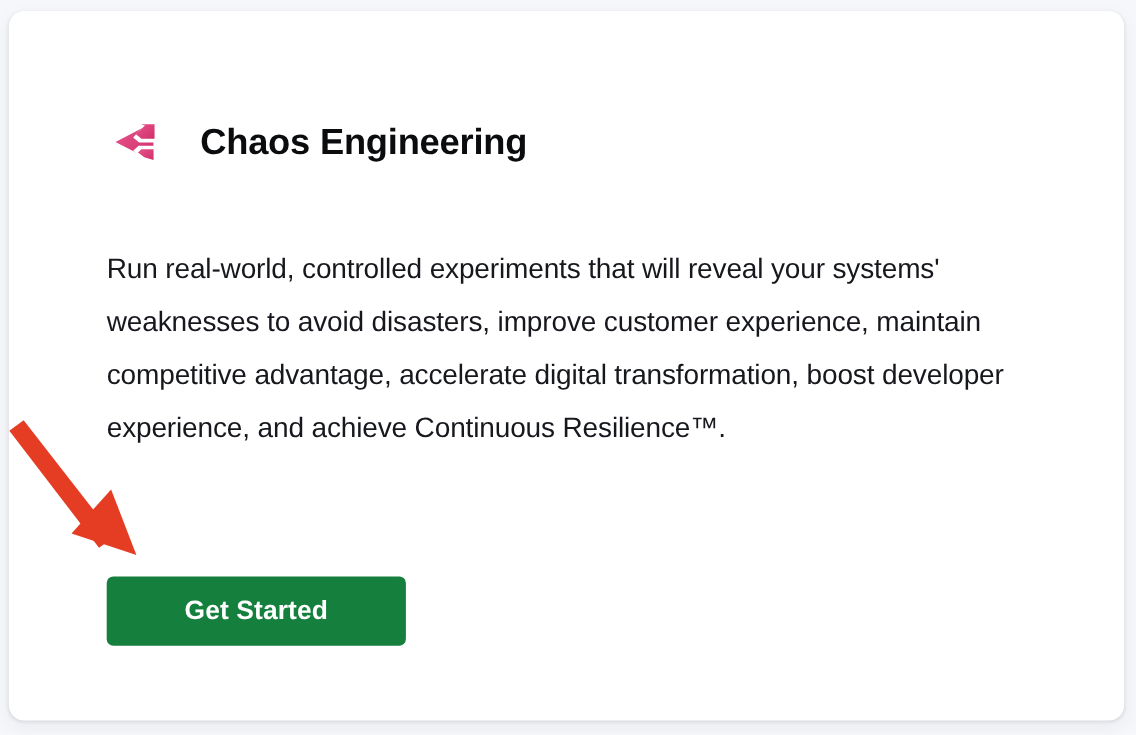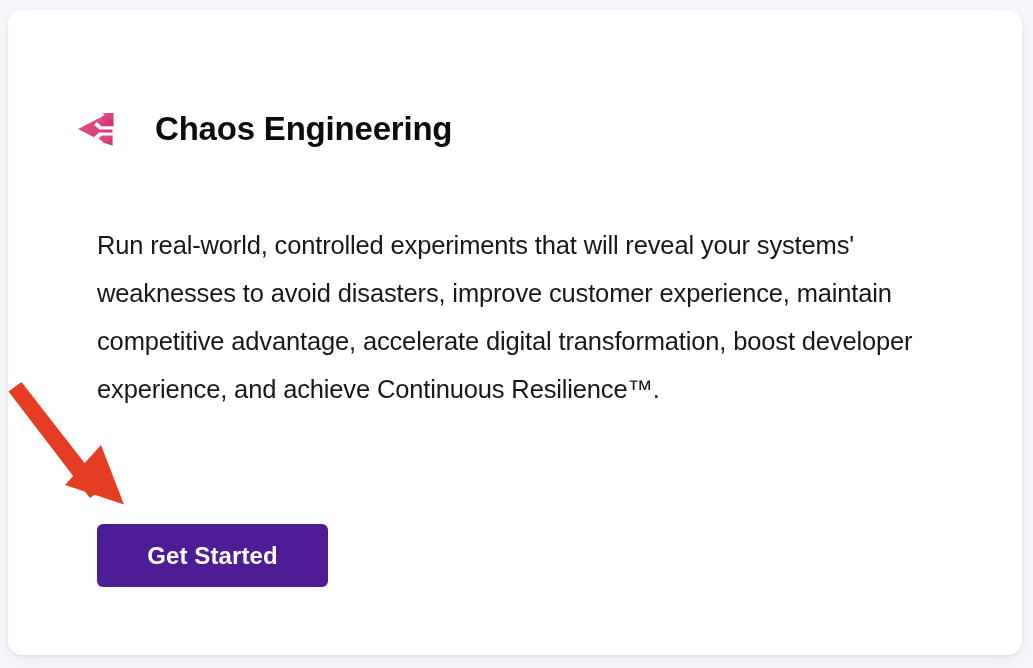--- a/index.html
+++ b/index.html
@@ -26,21 +26,21 @@
     border-radius: 14px;
     box-shadow: 0 1px 3px rgba(20, 25, 45, 0.10),
                 0 6px 18px rgba(20, 25, 45, 0.05);
     box-sizing: border-box;
     overflow: hidden;
   }
 
   
   #header-row {
     position: absolute;
-    left: 66px;
+    left: 93px;
     top: 80px;
     display: flex;
     align-items: center;
   }
   #brand-logo {
     width: 44px;
     height: 44px;
     display: block;
     flex: 0 0 auto;
   }
@@ -64,23 +64,23 @@
     line-height: 48px;
     color: #16181d;
     letter-spacing: -0.15px;
   }
 
   
   #cta-button {
     position: absolute;
     left: 89px;
     top: 514px;
-    width: 231px;
+    width: 272px;
     height: 63px;
-    background: #4c1d95;
+    background: #15803d;
     color: #ffffff;
     border: none;
     border-radius: 6px;
     font-family: "Liberation Sans", sans-serif;
     font-size: 24px;
     font-weight: bold;
     letter-spacing: 0.1px;
     cursor: pointer;
     padding: 0;
     display: flex;

